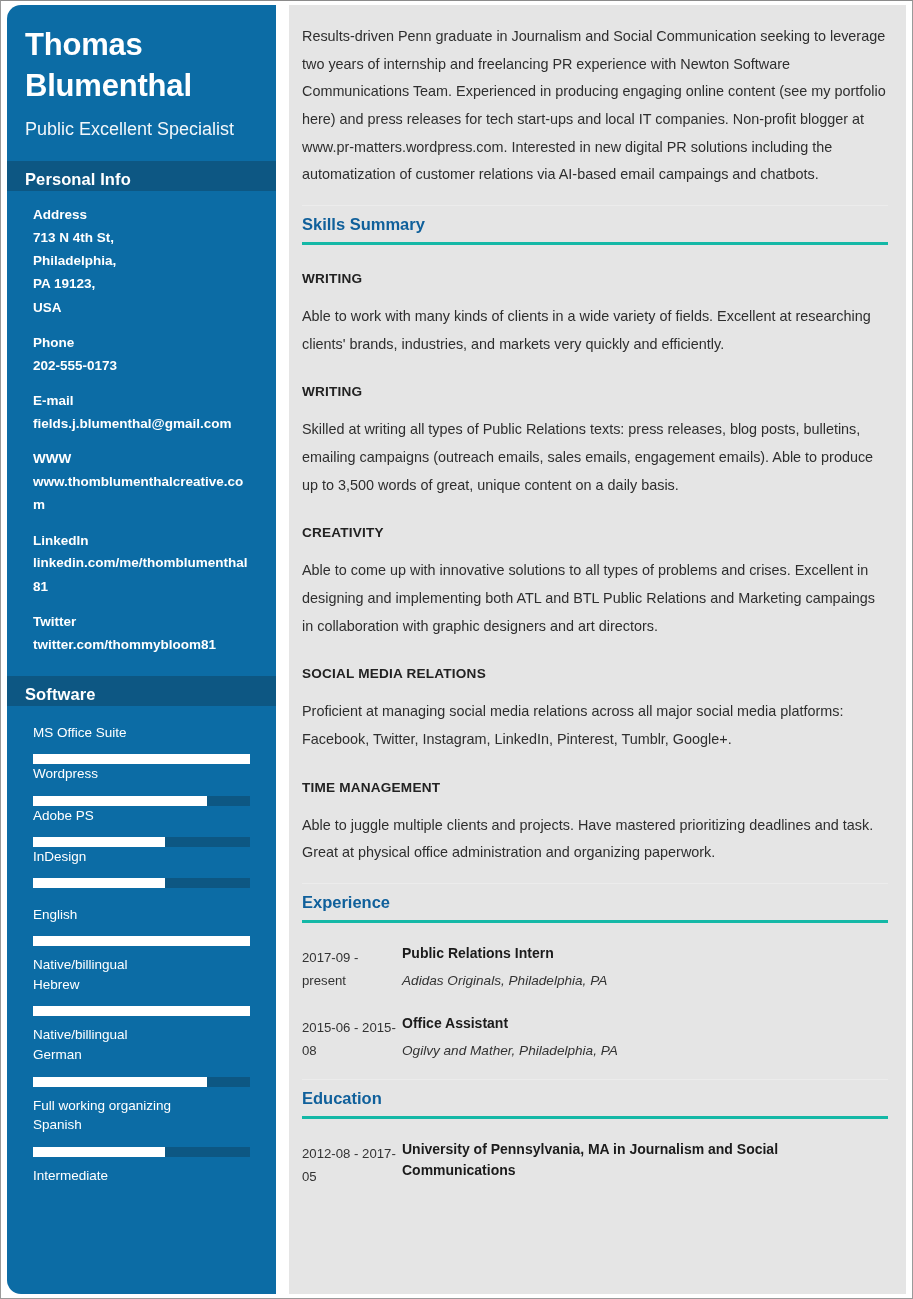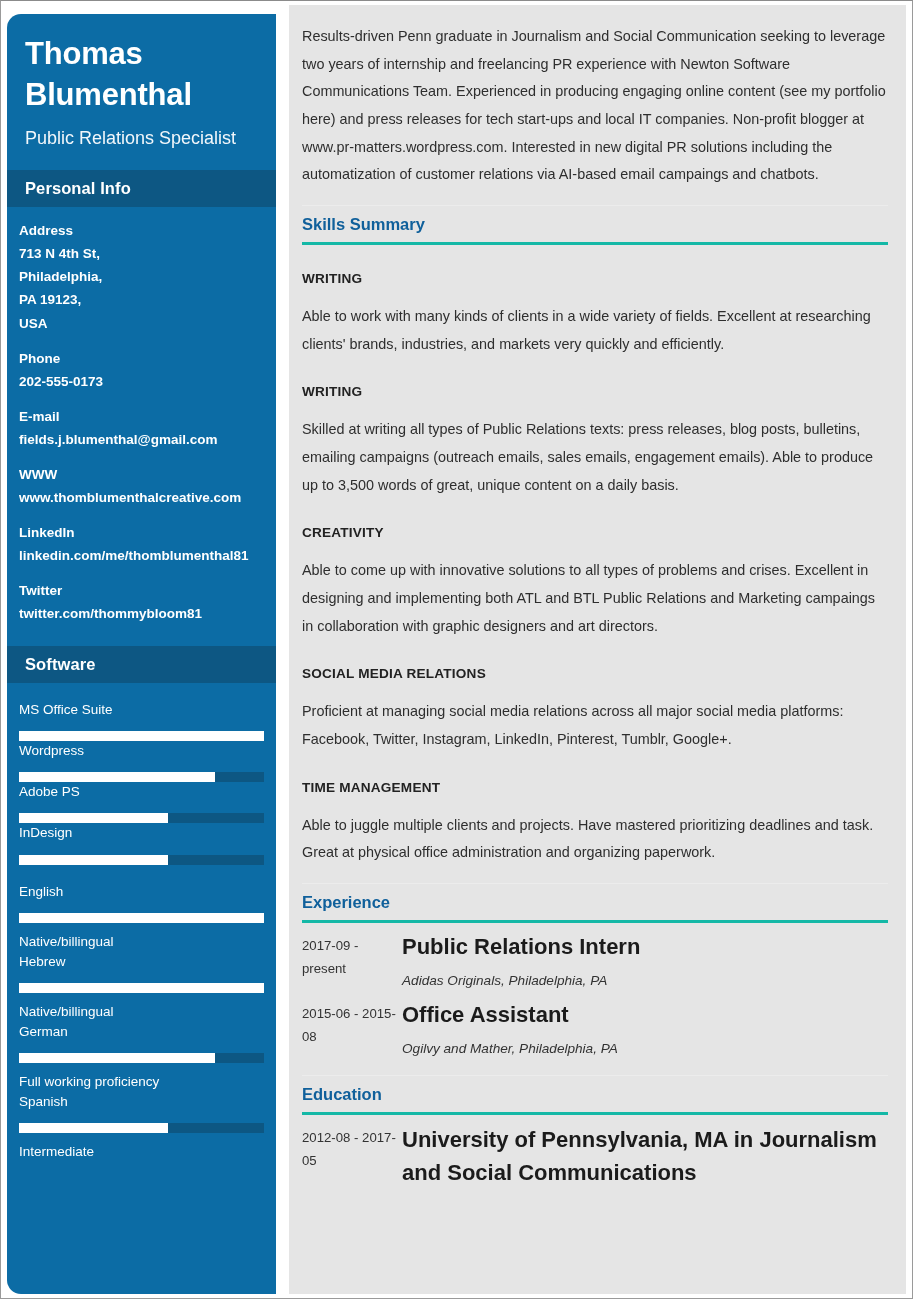--- a/index.html
+++ b/index.html
@@ -18,21 +18,21 @@
     background: #ffffff;
     border: 1px solid #9a9a9a;
     border-top-color: #8b8b8b;
     overflow: hidden;
   }
 
   
   .sidebar {
     position: absolute;
     left: 6px;
-    top: 13px;
+    top: 4px;
     width: 269px;
     bottom: 4px;
     background: #0c6ca5;
     border-top-left-radius: 14px;
     border-bottom-left-radius: 14px;
     color: #ffffff;
     overflow: hidden;
   }
 
   .name-block { padding: 20px 18px 0 18px; }
@@ -49,26 +49,26 @@
     font-weight: normal;
     line-height: 1.35;
     margin-top: 10px;
     color: #f2f7fb;
   }
 
   .sec-head {
     background: #0d5783;
     font-size: 16.5px;
     font-weight: bold;
-    padding: 9px 0 9px 18px;
+    padding: 9px 0 2px 18px;
     margin-top: 20px;
     letter-spacing: 0.1px;
   }
 
-  .sb-body { padding: 0 12px; }
+  .sb-body { padding: 0 26px; }
 
   .contact-group { margin-top: 14px; }
   .contact-label {
     font-size: 13.5px;
     font-weight: bold;
     line-height: 1.55;
   }
   .contact-value {
     font-size: 13.5px;
     font-weight: bold;
@@ -140,33 +140,33 @@
   .skill-desc {
     font-size: 14.4px;
     line-height: 1.92;
     color: #2e2e2e;
     margin-top: 17px;
   }
 
   
   .entry {
     display: flex;
-    margin-top: 8px;
+    margin-top: 20px;
   }
   .entry-date {
     width: 100px;
     flex: 0 0 100px;
     font-size: 13.2px;
     line-height: 1.78;
     color: #333333;
     padding-top: 3px;
   }
   .entry-body { flex: 1 1 auto; }
   .entry-title {
-    font-size: 22px;
+    font-size: 14px;
     font-weight: bold;
     color: #1b1b1b;
     line-height: 1.45;
   }
   .entry-sub {
     font-size: 13.6px;
     font-style: italic;
     color: #333333;
     line-height: 1.55;
     margin-top: 7px;
@@ -175,21 +175,21 @@
 </style>
 </head>
 <body>
 
 <div id="page">
 
   <aside class="sidebar">
 
     <div class="name-block">
       <div class="full-name">Thomas Blumenthal</div>
-      <div class="job-title">Public Relations Specialist</div>
+      <div class="job-title">Public Excellent Specialist</div>
     </div>
 
     <div class="sec-head">Personal Info</div>
     <div class="sb-body">
       <div id="contact-fields">
           <div class="contact-group">
             <div class="contact-label">Address</div>
             <div class="contact-value">713 N 4th St,</div>
             <div class="contact-value">Philadelphia,</div>
             <div class="contact-value">PA 19123,</div>
@@ -262,21 +262,21 @@
             <div class="bar-track">
               <div class="bar-fill" style="width: 100%;"></div>
             </div>
             <div class="bar-level">Native/billingual</div>
           </div>
           <div class="bar-item">
             <div class="bar-label">German</div>
             <div class="bar-track">
               <div class="bar-fill" style="width: 80%;"></div>
             </div>
-            <div class="bar-level">Full working proficiency</div>
+            <div class="bar-level">Full working organizing</div>
           </div>
           <div class="bar-item">
             <div class="bar-label">Spanish</div>
             <div class="bar-track">
               <div class="bar-fill" style="width: 61%;"></div>
             </div>
             <div class="bar-level">Intermediate</div>
           </div>
         </div>
     </div>

